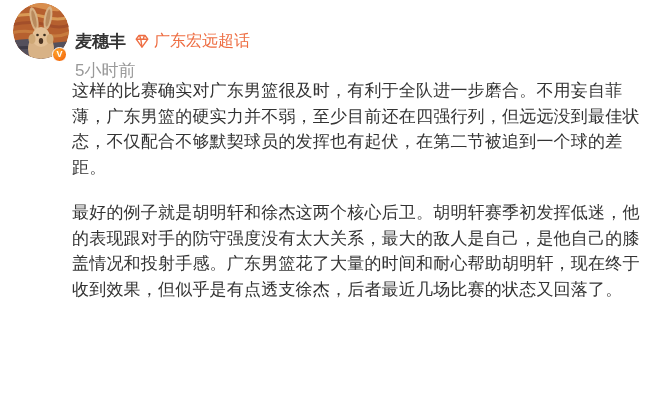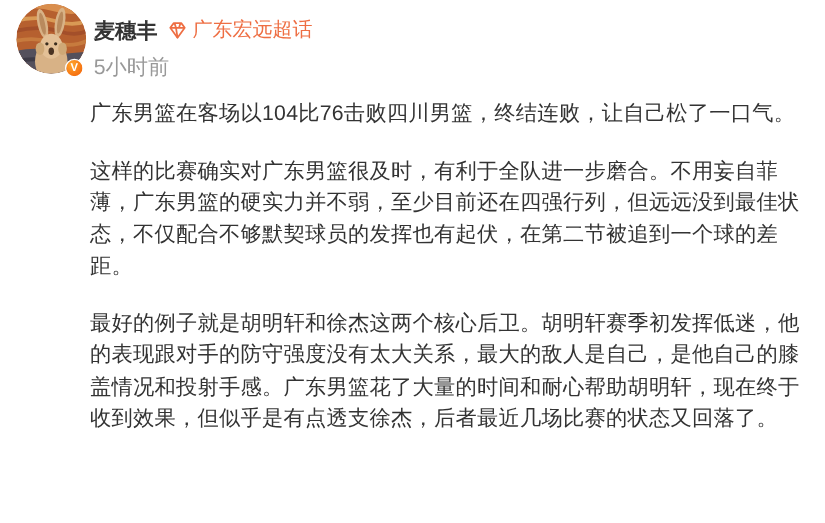--- a/index.html
+++ b/index.html
@@ -28,21 +28,21 @@
   }
   .v-badge {
     position: absolute; right: 2px; bottom: -3px;
     width: 15px; height: 15px; border-radius: 50%;
     background: radial-gradient(circle at 35% 30%, #ffa62e, #f25c05);
     border: 1.5px solid #ffffff;
     color: #ffffff; font-size: 9px; font-weight: bold;
     display: flex; align-items: center; justify-content: center;
     line-height: 1;
   }
-  .head-text { position: absolute; left: 75px; top: 13px; }
+  .head-text { position: absolute; left: 75px; top: 30px; }
   .name-row { display: flex; align-items: center; }
   .user-name {
     font-size: 17px; font-weight: bold; color: var(--text-dark);
     cursor: pointer;
   }
   .supertopic {
     display: inline-flex; align-items: center; margin-left: 8px;
     color: var(--supertopic-orange); cursor: pointer;
   }
   .supertopic svg { display: block; margin-right: 4px; }
@@ -105,18 +105,17 @@
           <path d="M2.2,5.2 L5,1.5 L11,1.5 L13.8,5.2 L8,13.2 Z"></path>
           <path d="M2.2,5.2 L13.8,5.2 M5.6,1.5 L6.8,5.2 L8,13.2 M10.4,1.5 L9.2,5.2"></path>
         </svg>
         <span class="supertopic-label">广东宏远超话</span>
       </span>
     </div>
     <div class="post-time">5小时前</div>
   </div>
 
   <div class="content">
-    <p>广东男篮在客场以104比76击败四川男篮，终结连败，让自己松了一口气。</p>
     <p>这样的比赛确实对广东男篮很及时，有利于全队进一步磨合。不用妄自菲薄，广东男篮的硬实力并不弱，至少目前还在四强行列，但远远没到最佳状态，不仅配合不够默契球员的发挥也有起伏，在第二节被追到一个球的差距。</p>
     <p>最好的例子就是胡明轩和徐杰这两个核心后卫。胡明轩赛季初发挥低迷，他的表现跟对手的防守强度没有太大关系，最大的敌人是自己，是他自己的膝盖情况和投射手感。广东男篮花了大量的时间和耐心帮助胡明轩，现在终于收到效果，但似乎是有点透支徐杰，后者最近几场比赛的状态又回落了。</p>
   </div>
 
 </div>
 
 </body></html>

